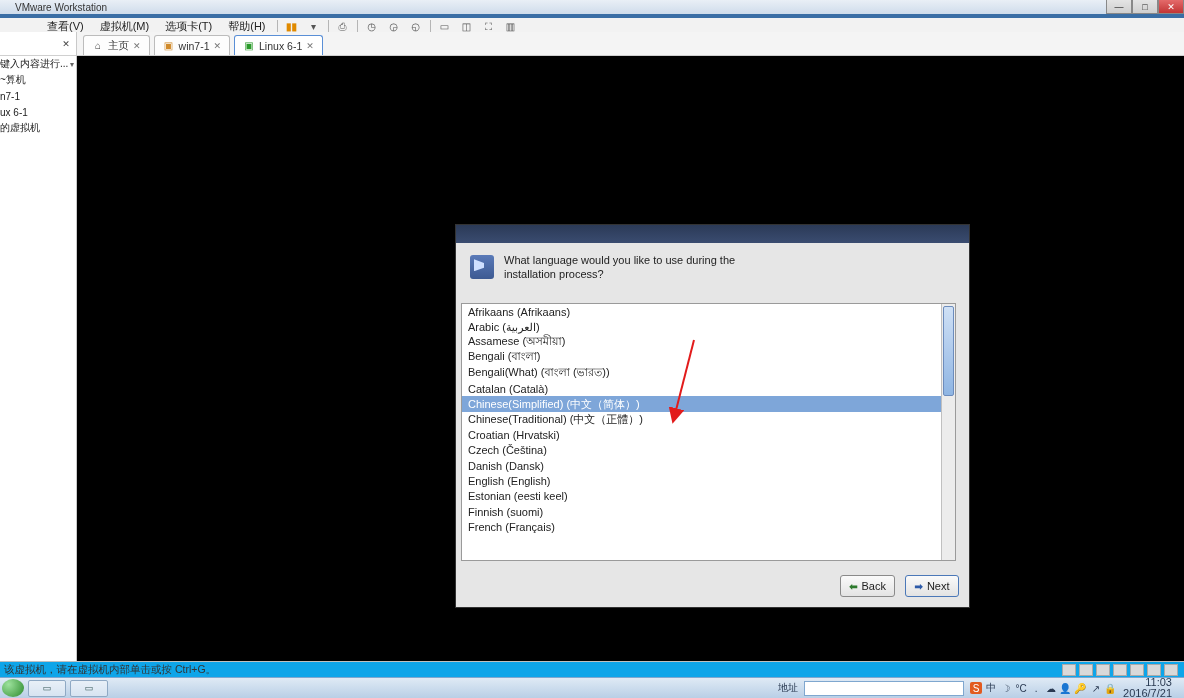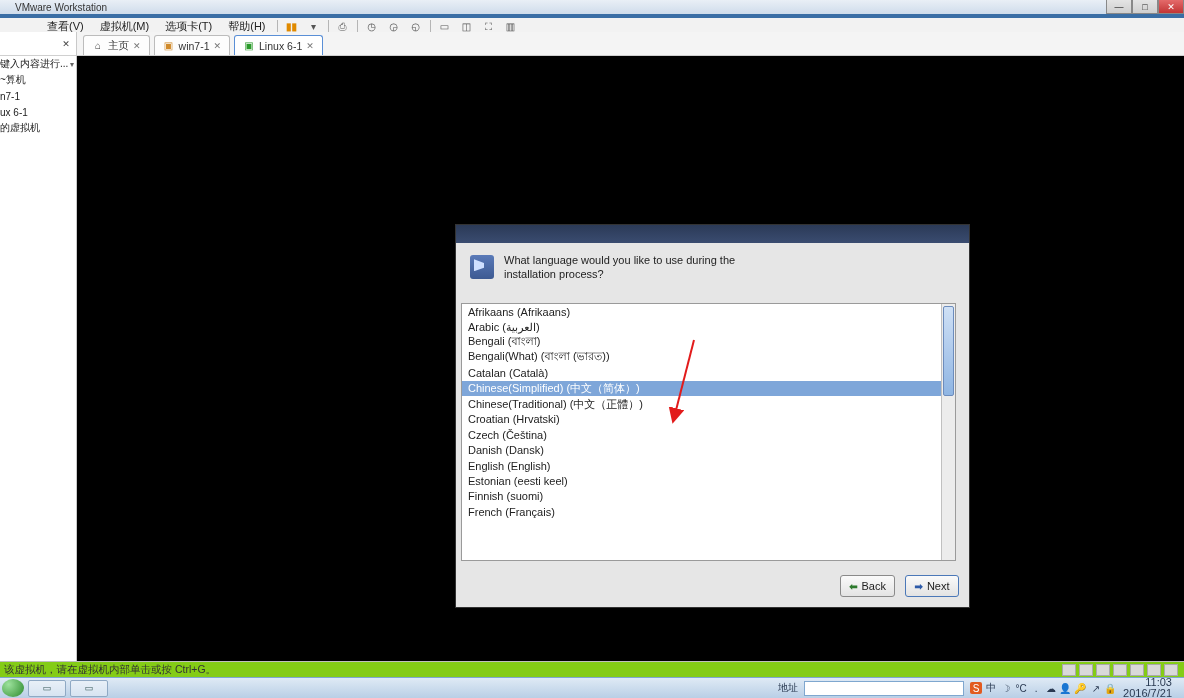--- a/index.html
+++ b/index.html
@@ -75,21 +75,21 @@
   .ibtn.next { border-color:#4b78b8; }
   .ibtn .arrow { font-size:10px; font-weight:bold; }
   .ibtn .arrow.back { color:#2d7a2d; }
   .ibtn .arrow.next { color:#2d5aa8; }
 
   
   .arrow-annot { position:absolute; left:585px; top:280px; pointer-events:none; }
 
   
   .statusbar { position:absolute; left:0; top:661px; width:1184px; height:16px;
-    background:#84cc16; border-top:1px solid #c0c0c0; font-size:10.5px; display:flex; align-items:center;gap:41px; }
+    background:#0ea5e9; border-top:1px solid #c0c0c0; font-size:10.5px; display:flex; align-items:center;gap:41px; }
   .statusbar .txt { padding-left:4px; color:#333; }
   .status-icons { margin-left:auto; padding-right:6px; display:flex; gap:3px; }
   .status-icons span { width:14px; height:12px; background:#d9d9d9; border:1px solid #aaa; }
 
   
   .taskbar { position:absolute; left:0; top:677px; width:1184px; height:21px;
     background:linear-gradient(#dfeaf5,#b9cfe6); border-top:1px solid #7fa7cf; display:flex; align-items:center; }
   .startbtn { width:22px; height:18px; margin-left:2px; border-radius:50%;
     background:radial-gradient(circle at 30% 30%, #9de29d, #2c8a2c); }
   .taskbar .app-btn { width:38px; height:17px; margin-left:4px;
@@ -188,20 +188,21 @@
         <div class="head-ico"></div>
         <div class="head-txt">
           <div>What language would you like to use during the</div>
           <div>installation process?</div>
         </div>
       </div>
 
       <div class="lang-list" id="lang-list">
         <div class="lang-item">Afrikaans (Afrikaans)</div>
           <div class="lang-item">Arabic (العربية)</div>
+          <div class="lang-item">Assamese (অসমীয়া)</div>
           <div class="lang-item">Bengali (বাংলা)</div>
           <div class="lang-item">Bengali(What) (বাংলা (ভারত))</div>
           <div class="lang-item">Catalan (Català)</div>
           <div class="lang-item selected">Chinese(Simplified) (中文（简体）)</div>
           <div class="lang-item">Chinese(Traditional) (中文（正體）)</div>
           <div class="lang-item">Croatian (Hrvatski)</div>
           <div class="lang-item">Czech (Čeština)</div>
           <div class="lang-item">Danish (Dansk)</div>
           <div class="lang-item">English (English)</div>
           <div class="lang-item">Estonian (eesti keel)</div>

